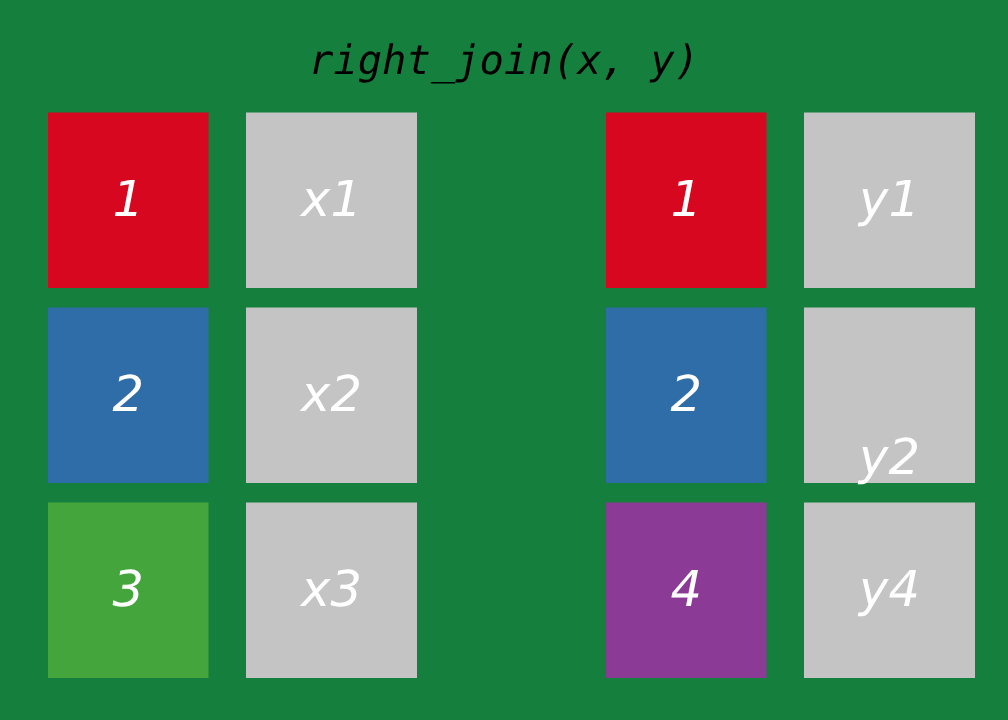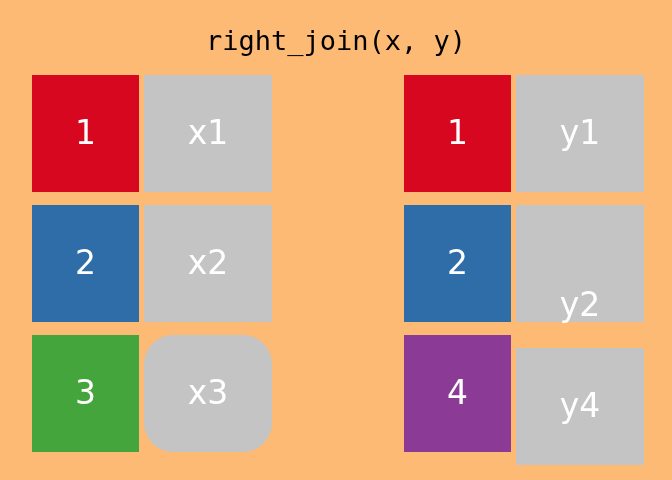--- a/index.html
+++ b/index.html
@@ -11,21 +11,22 @@
     width: 672px;
     height: 480px;
     font-family: "DejaVu Sans", sans-serif;
     overflow: hidden;
     position: relative;
   }
   #figure {
     position: relative;
     width: 672px;
     height: 480px;
-    background: #fdba74;
+    background: #15803d;
+    font-style: italic;
   }
   .fig-title {
     position: absolute;
     left: 0;
     top: 24px;
     width: 672px;
     text-align: center;
     font-family: "DejaVu Sans Mono", "Liberation Mono", monospace;
     font-size: 27px;
     line-height: 34px;
@@ -56,22 +57,22 @@
     font-family: "DejaVu Sans", sans-serif;
     font-size: 33px;
     line-height: 1;
     box-sizing: border-box;
   }
   .cell-key {
     left: 0;
     width: 107px;
   }
   .cell-val {
-    left: 112px;
-    width: 128px;
+    left: 132px;
+    width: 114px;
     background: #C4C4C4;
   }
   .cell-label {
     display: block;
     transform: translateY(-1px);
     white-space: pre;
   }
 </style>
 </head>
 <body style="background: rgb(255, 255, 255);">
@@ -97,21 +98,21 @@
       </div>
       <div class="cell cell-val" style="background: rgb(196, 196, 196); text-align: right;">
         <span class="cell-label">x2</span>
       </div>
     </div>
 
     <div class="tbl-row">
       <div class="cell cell-key" style="background: rgb(69, 165, 61);">
         <span class="cell-label">3</span>
       </div>
-      <div class="cell cell-val" style="background: rgb(196, 196, 196); border-radius: 29px;">
+      <div class="cell cell-val" style="background: rgb(196, 196, 196);">
         <span class="cell-label">x3</span>
       </div>
     </div>
 
   </div>
 
   <div class="table-group" id="table-y">
 
     <div class="tbl-row">
       <div class="cell cell-key" style="background: rgb(214, 7, 30);">
@@ -128,20 +129,20 @@
       </div>
       <div class="cell cell-val" style="background: rgb(196, 196, 196); align-items: flex-end;">
         <span class="cell-label">y2</span>
       </div>
     </div>
 
     <div class="tbl-row">
       <div class="cell cell-key" style="background: rgb(139, 58, 150);">
         <span class="cell-label">4</span>
       </div>
-      <div class="cell cell-val" style="background: rgb(196, 196, 196); margin-top: 13px;">
+      <div class="cell cell-val" style="background: rgb(196, 196, 196);">
         <span class="cell-label">y4</span>
       </div>
     </div>
 
   </div>
 
 </div>
 
 </body></html>

